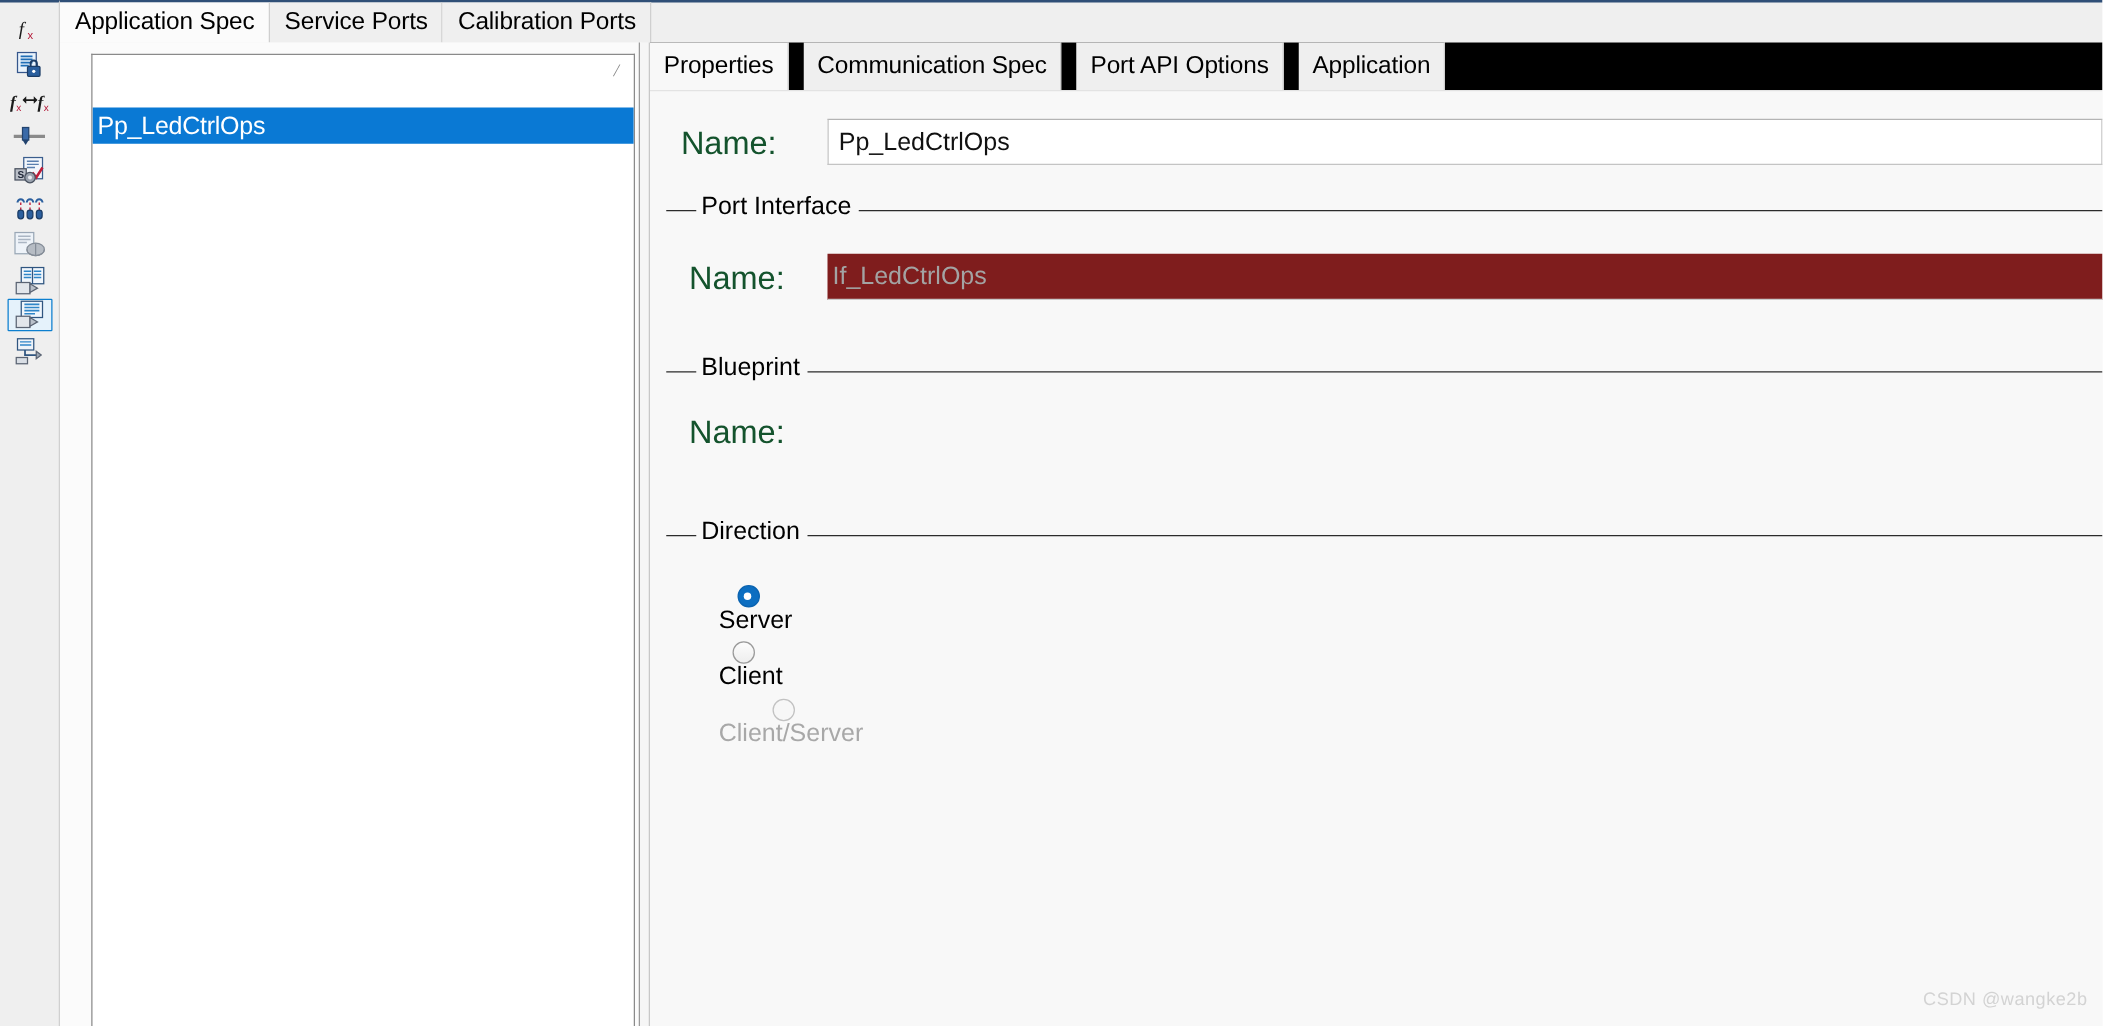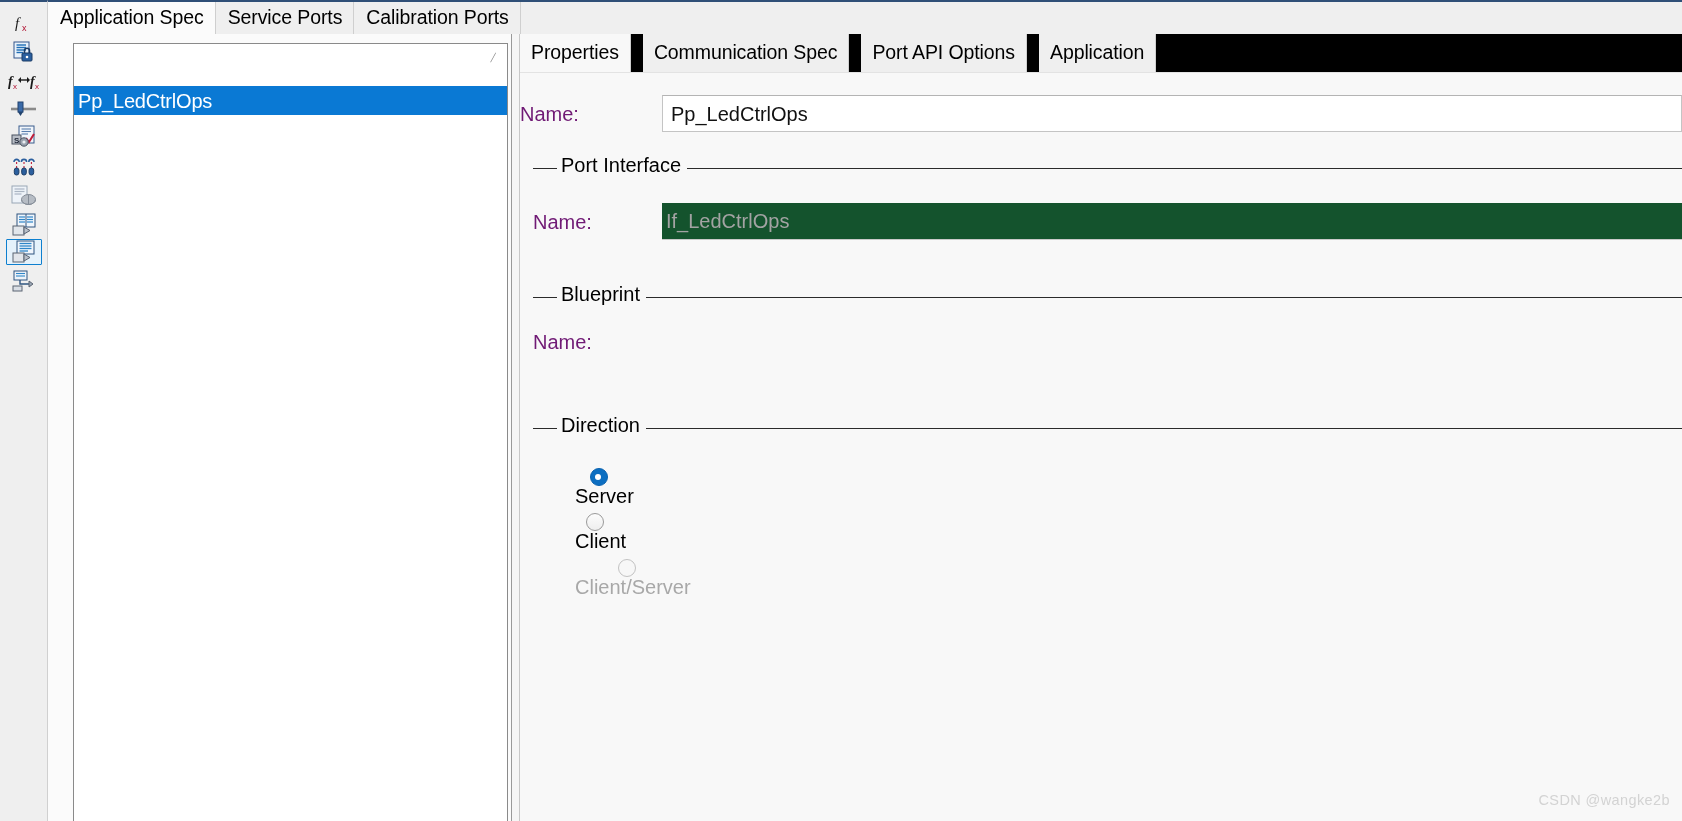--- a/index.html
+++ b/index.html
@@ -164,42 +164,42 @@
     background: #f8f8f8;
     border-top: 1px solid #e3e3e3;
   }
 
   
   .field-row {
     display: flex;
     align-items: center;
   }
   .field-label {
-    font-size: 20px;
-    color: #701a75;
-    text-align: left;
+    font-size: 26px;
+    color: #14532d;
+    text-align: center;
     line-height: 1;
     white-space: nowrap;
   }
   .field-input {
     background: #ffffff;
     border: 1px solid #c4c4c4;
     border-top-color: #b4b4b4;
     font-size: 20px;
     color: #111111;
     padding: 6px 0 6px 8px;
     line-height: 1;
     height: 37px;
     display: flex;
     align-items: center;
     overflow: hidden;
     white-space: nowrap;
   }
   .field-input.readonly {
-    background: #14532d;
+    background: #7f1d1d;
     border: none;
     border-bottom: 1px solid #c9c9c9;
     color: #a3a3a3;
     padding-left: 4px;
   }
 
   #name-row {
     position: absolute;
     left: 0; top: 22px;
     width: 1162px;

